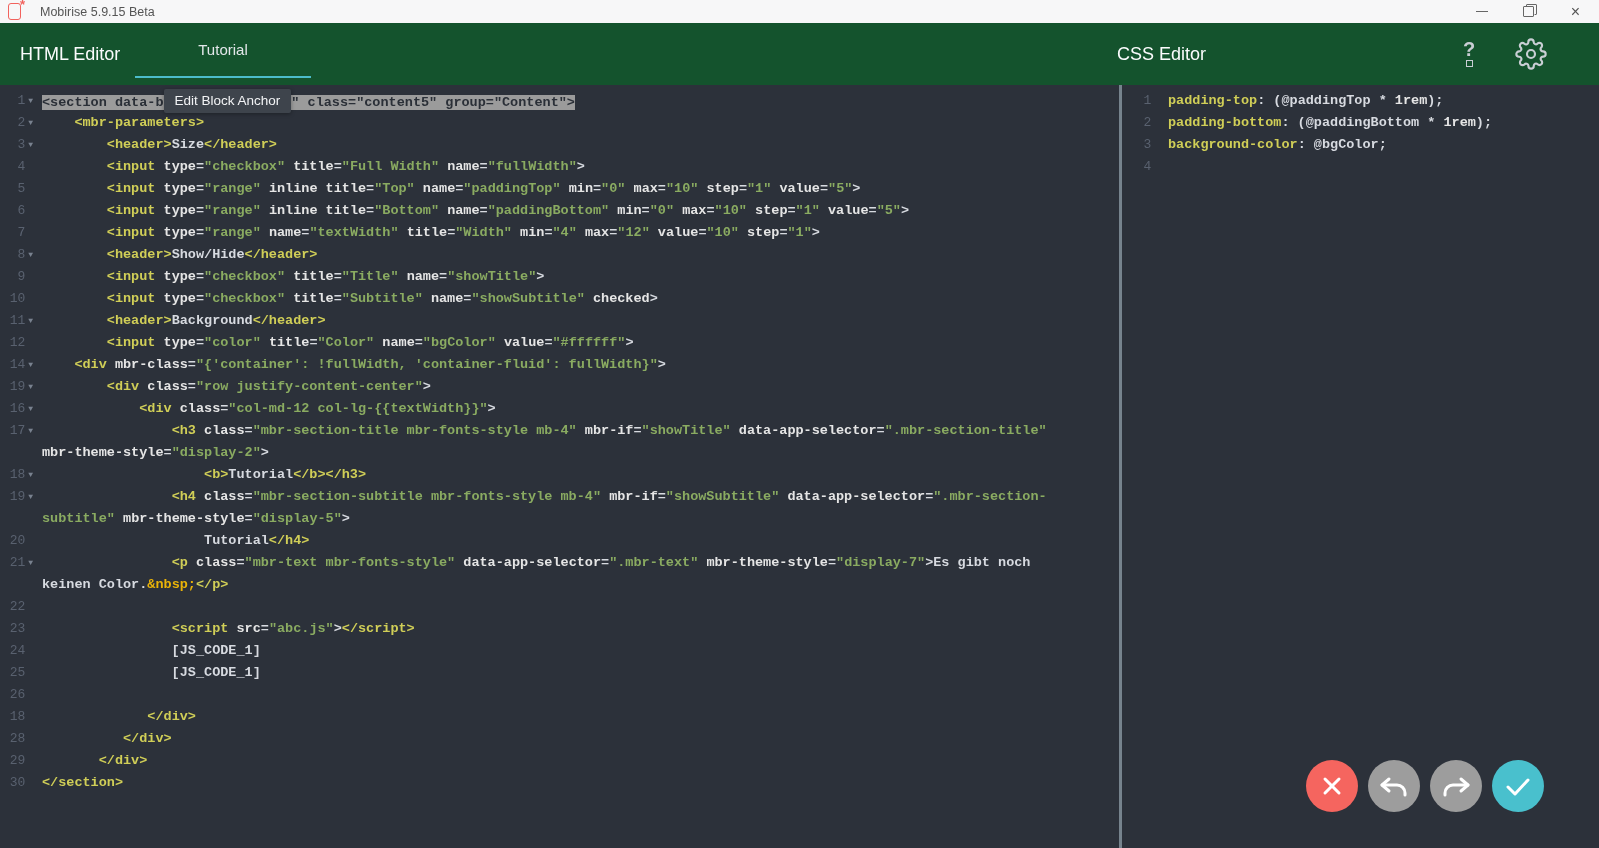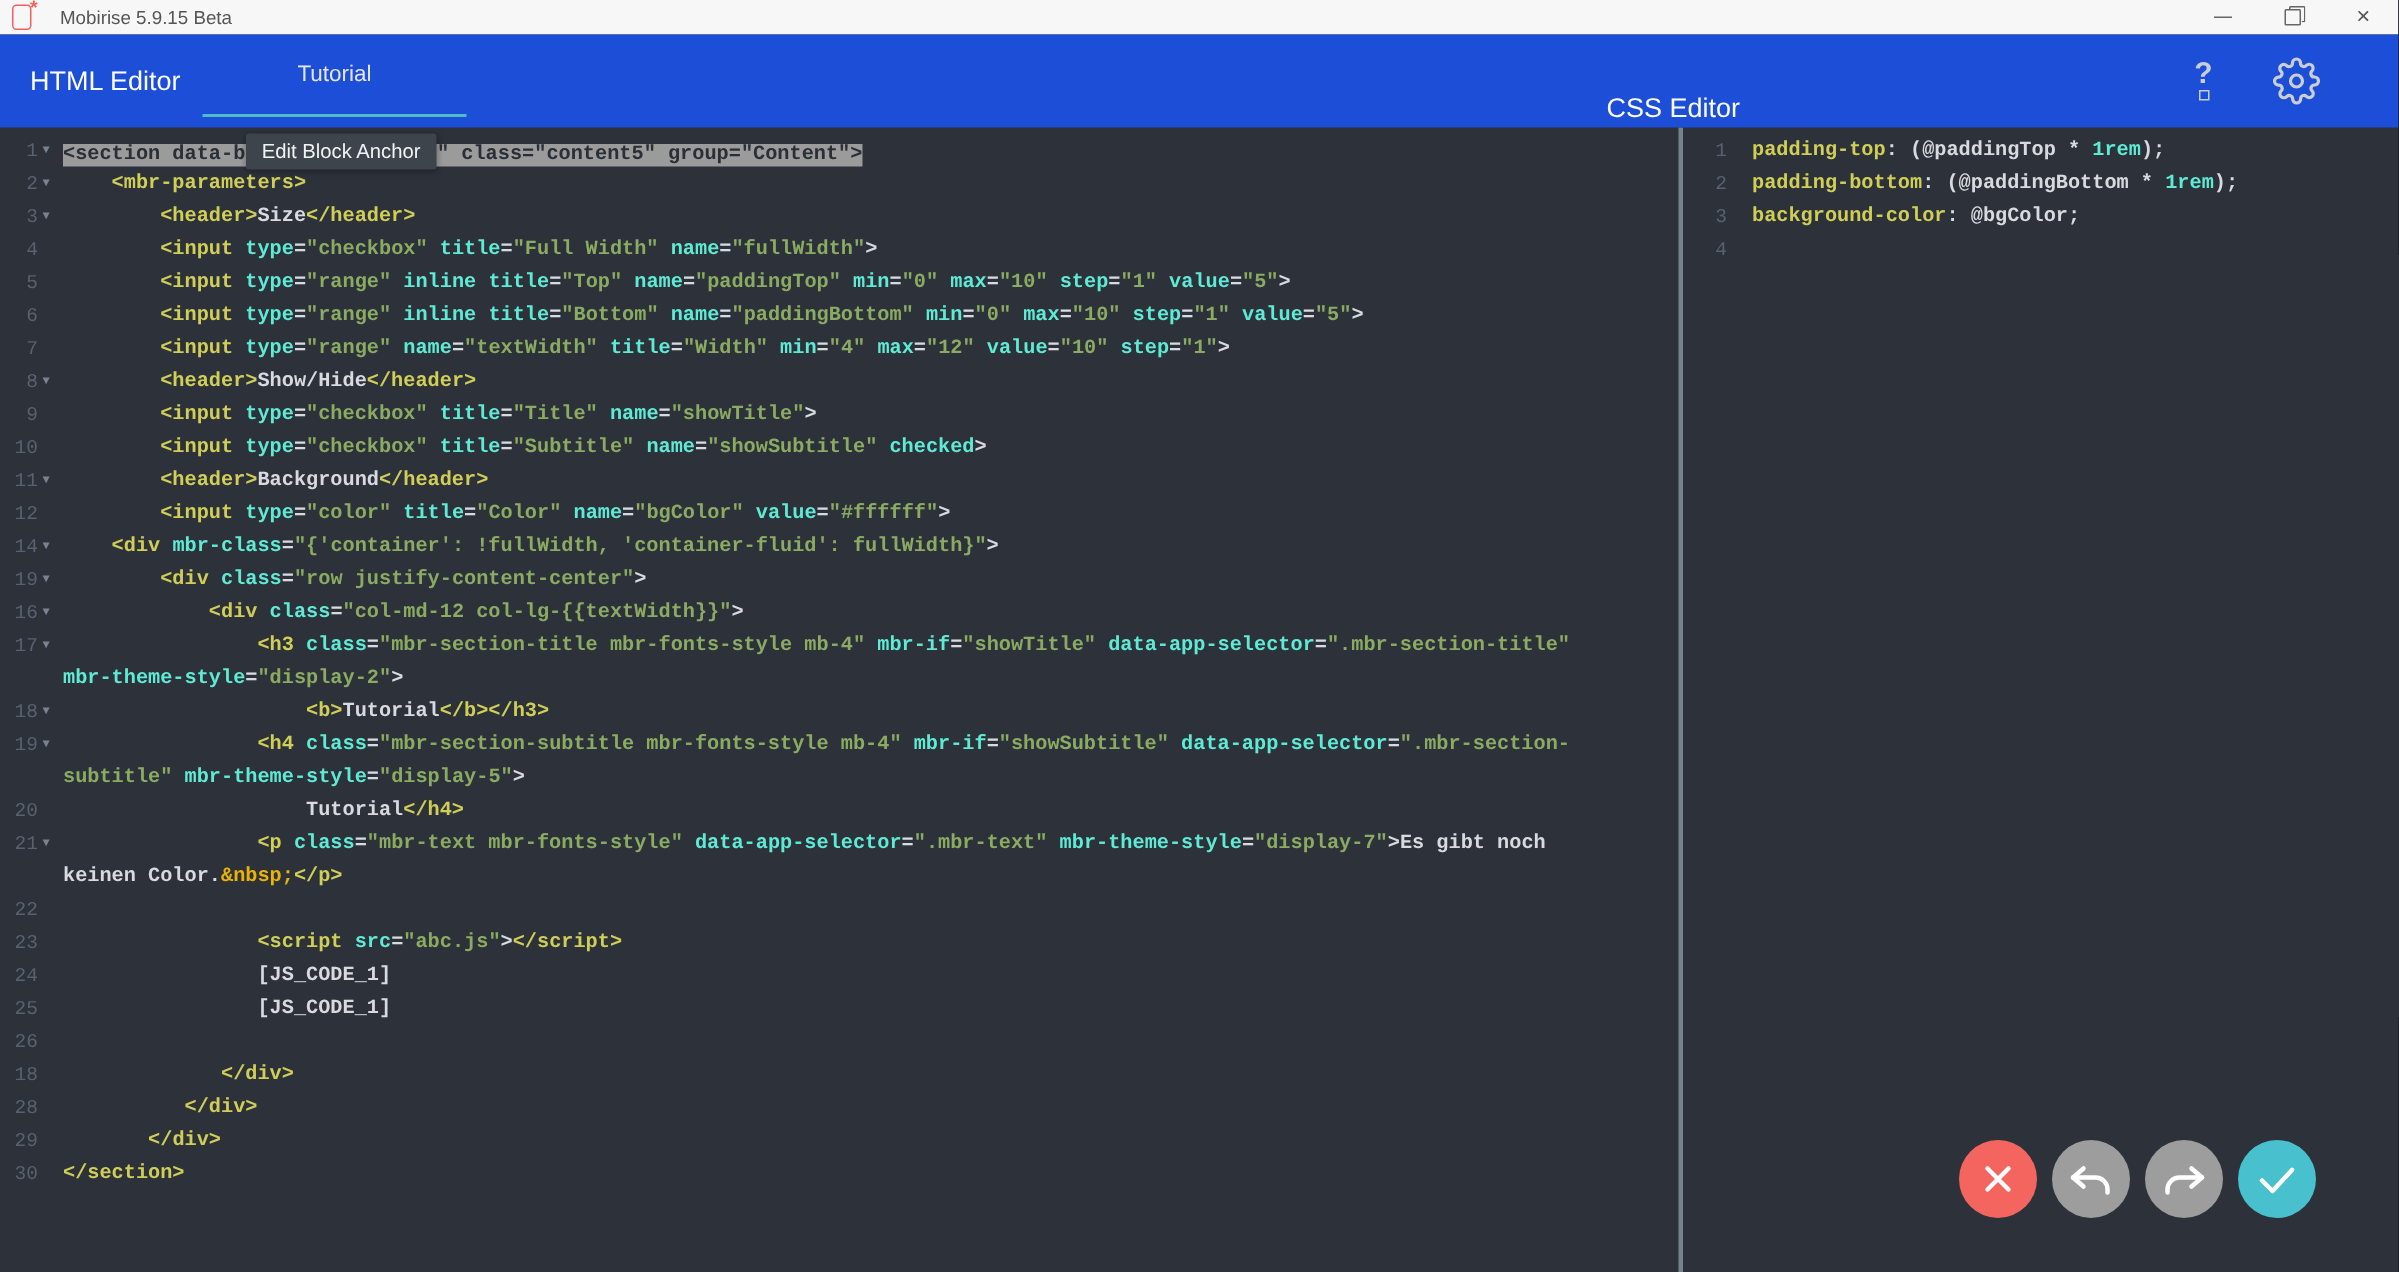--- a/index.html
+++ b/index.html
@@ -16,25 +16,25 @@
   .apptitle{margin-left:19px;}
   .winbtns{position:absolute;right:0;top:0;height:23px;display:flex;}
   .winbtn{width:47px;height:23px;display:flex;align-items:center;justify-content:center;color:#666;}
   .glyph-min{width:12px;height:1px;background:#666;}
   .glyph-restore{width:9px;height:9px;border:1px solid #666;border-radius:1px;position:relative;}
   .glyph-restore::before{content:"";position:absolute;left:2px;top:-3px;width:9px;height:9px;
                          border:1px solid #666;border-radius:1px;clip-path:polygon(0 0,100% 0,100% 100%,78% 100%,78% 22%,0 22%);}
   .glyph-close{font-size:16px;line-height:16px;color:#555;}
 
   
-  .appheader{height:62px;background:#1d4ed8;position:relative;}
+  .appheader{height:62px;background:#14532d;position:relative;}
   .h-title{position:absolute;top:0;height:62px;display:flex;align-items:center;
            color:#fbfcfd;font-size:18px;}
   .h-title.left{left:20px;}
-  .h-title.right{left:1071px;margin-top:18px;}
+  .h-title.right{left:1117px;}
   .tab{position:absolute;left:135px;top:0;height:53px;width:176px;display:flex;
        align-items:center;justify-content:center;color:#e3e7ea;font-size:15px;
        border-bottom:2px solid #4cbcca;}
   .h-icons{position:absolute;right:52px;top:0;height:62px;display:flex;align-items:center;gap:32px;}
   .help-ic{width:28px;height:30px;display:flex;flex-direction:column;align-items:center;color:#c9ced4;}
   .help-q{font-size:20px;font-weight:bold;line-height:20px;}
   .help-dot{width:5px;height:5px;border:1.5px solid #c9ced4;margin-top:1px;}
   .gear-ic svg{display:block;}
 
   
@@ -47,21 +47,21 @@
   .crow{height:22px;line-height:22px;display:flex;white-space:pre;}
   .gut{flex:none;display:flex;}
   .editor.left .gut{width:42px;}
   .editor.right .gut{width:46px;}
   .lnum{text-align:right;color:#59616f;font-size:13px;}
   .editor.left .lnum{width:26px;}
   .editor.right .lnum{width:30px;}
   .fold{width:14px;color:#79828f;font-size:8px;padding-left:3px;line-height:22px;}
   .ccontent{white-space:pre;font-weight:bold;color:#d7dae0;}
   .tk-t{color:#d0ce57;}
-  .tk-a{color:#5eead4;}
+  .tk-a{color:#e5e5e5;}
   .tk-v{color:#8aab61;}
   .tk-w{color:#d7dae0;}
   .tk-e{color:#eab308;}
   .selbg{background:#9b9b9b;}
   .selbg .tk-t,.selbg .tk-a,.selbg .tk-v,.selbg .tk-w,.selbg .tk-e{color:#2a2f37;}
   .tooltip{display:inline-block;background:#3e444c;color:#f2f3f5;
            font-family:"Liberation Sans",sans-serif;font-weight:normal;font-size:13.5px;
            padding:0 11px;height:24px;line-height:24px;border-radius:2px;vertical-align:middle;
            position:relative;top:-1px;box-shadow:0 1px 4px rgba(0,0,0,.35);}
 

